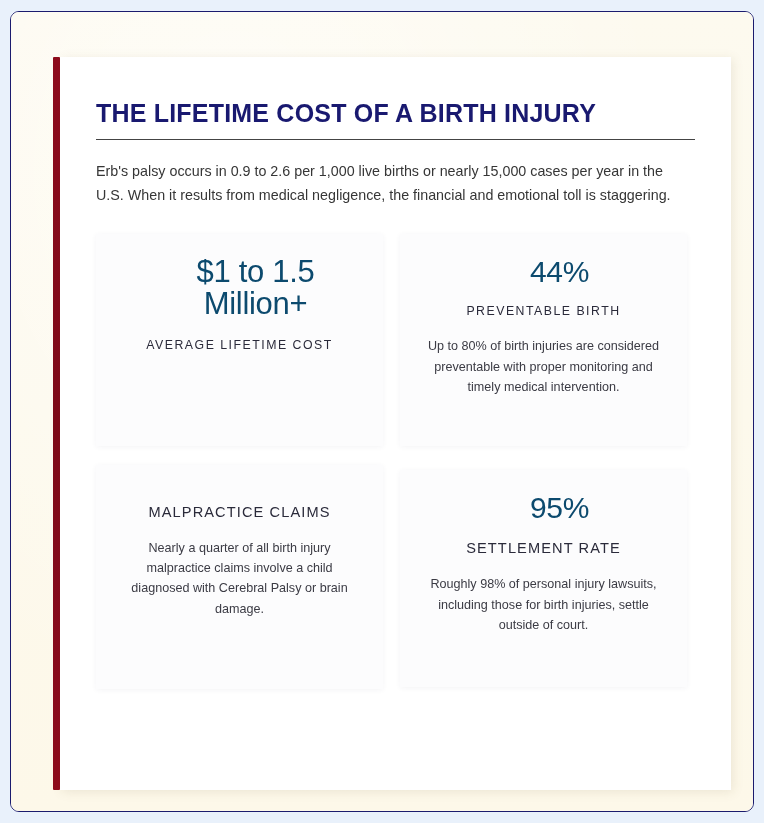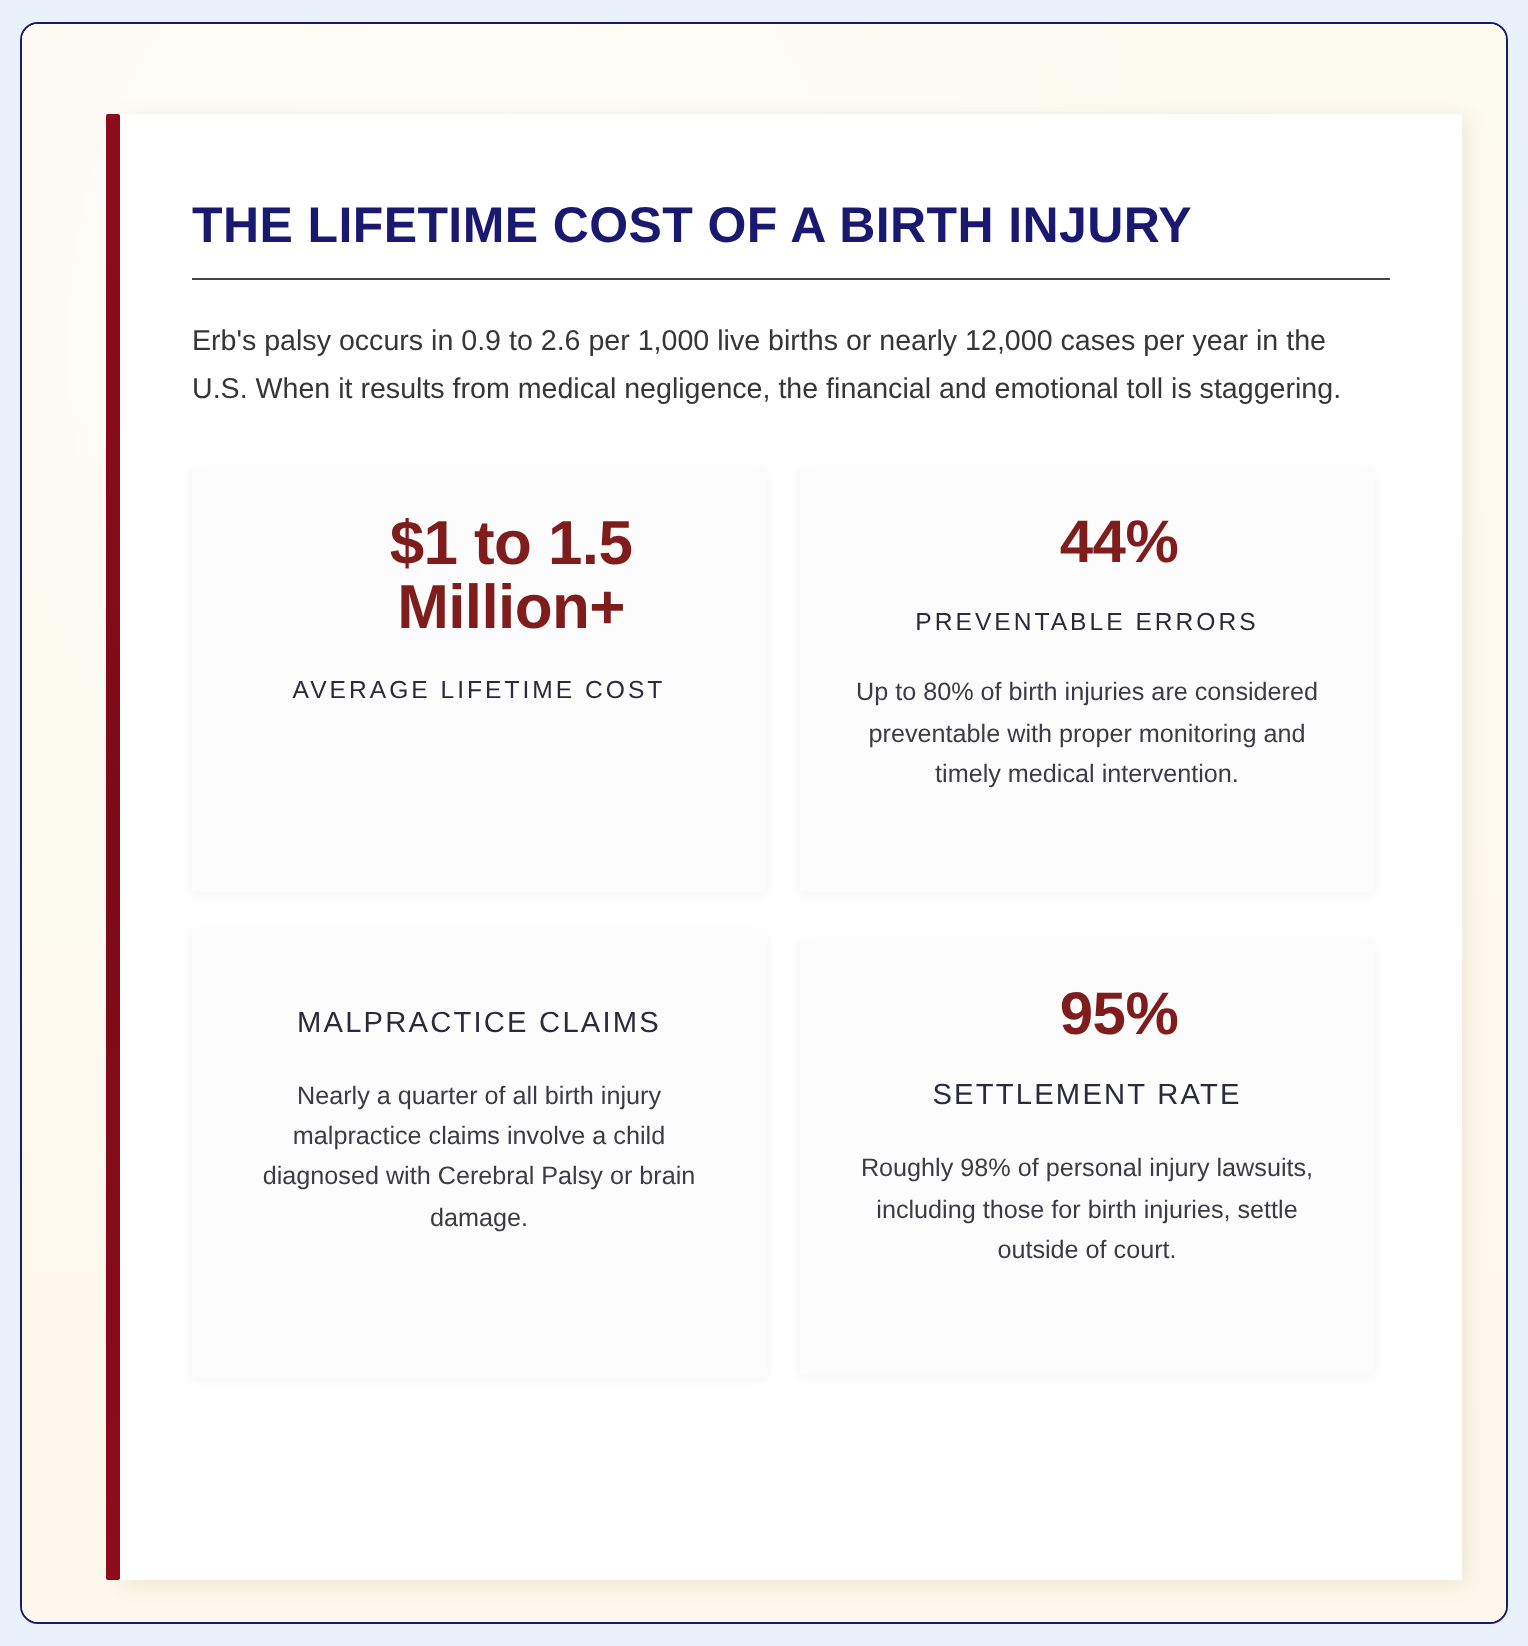--- a/index.html
+++ b/index.html
@@ -103,22 +103,22 @@
     padding: 22px 20px 20px 20px;
     text-align: center;
   }
 
   .card-1 { left: 0px;   top: 0px;   width: 287px; height: 212px; }
   .card-2 { left: 304px; top: 0px;   width: 287px; height: 212px; }
   .card-3 { left: 0px;   top: 231px; width: 287px; height: 224px; }
   .card-4 { left: 304px; top: 236px; width: 287px; height: 217px; }
 
   .stat-value {
-    color: #7f1d1d;
-    font-weight: bold;
+    color: #0c4a6e;
+    font-weight: normal;
     line-height: 1.05;
     letter-spacing: -0.3px;
     margin-left: 32px;
   }
   .stat-value.big   { font-size: 31px; }
   .stat-value.pct   { font-size: 30px; }
 
   .stat-label {
     margin-top: 17px;
     color: #2a2a3a;
@@ -142,32 +142,32 @@
   <div class="cream-wash"></div>
 
   <div class="accent-bar"></div>
 
   <div class="content-panel">
 
     <h1 class="section-title">THE LIFETIME COST OF A BIRTH INJURY</h1>
 
     <div class="title-rule"></div>
 
-    <p class="intro-text">Erb's palsy occurs in 0.9 to 2.6 per 1,000 live births or nearly 12,000 cases per year in the U.S. When it results from medical negligence, the financial and emotional toll is staggering.</p>
+    <p class="intro-text">Erb's palsy occurs in 0.9 to 2.6 per 1,000 live births or nearly 15,000 cases per year in the U.S. When it results from medical negligence, the financial and emotional toll is staggering.</p>
 
     <div class="stats-grid">
 
       <div class="stat-card card-1">
         <div class="stat-value big">$1 to 1.5 Million+</div>
         <div class="stat-label sm">AVERAGE LIFETIME COST</div>
       </div>
 
       <div class="stat-card card-2">
         <div class="stat-value pct">44%</div>
-        <div class="stat-label sm">PREVENTABLE ERRORS</div>
+        <div class="stat-label sm">PREVENTABLE BIRTH</div>
         <div class="stat-desc">Up to 80% of birth injuries are considered preventable with proper monitoring and timely medical intervention.</div>
       </div>
 
       <div class="stat-card card-3">
         <div class="stat-label md">MALPRACTICE CLAIMS</div>
         <div class="stat-desc">Nearly a quarter of all birth injury malpractice claims involve a child diagnosed with Cerebral Palsy or brain damage.</div>
       </div>
 
       <div class="stat-card card-4">
         <div class="stat-value pct">95%</div>

